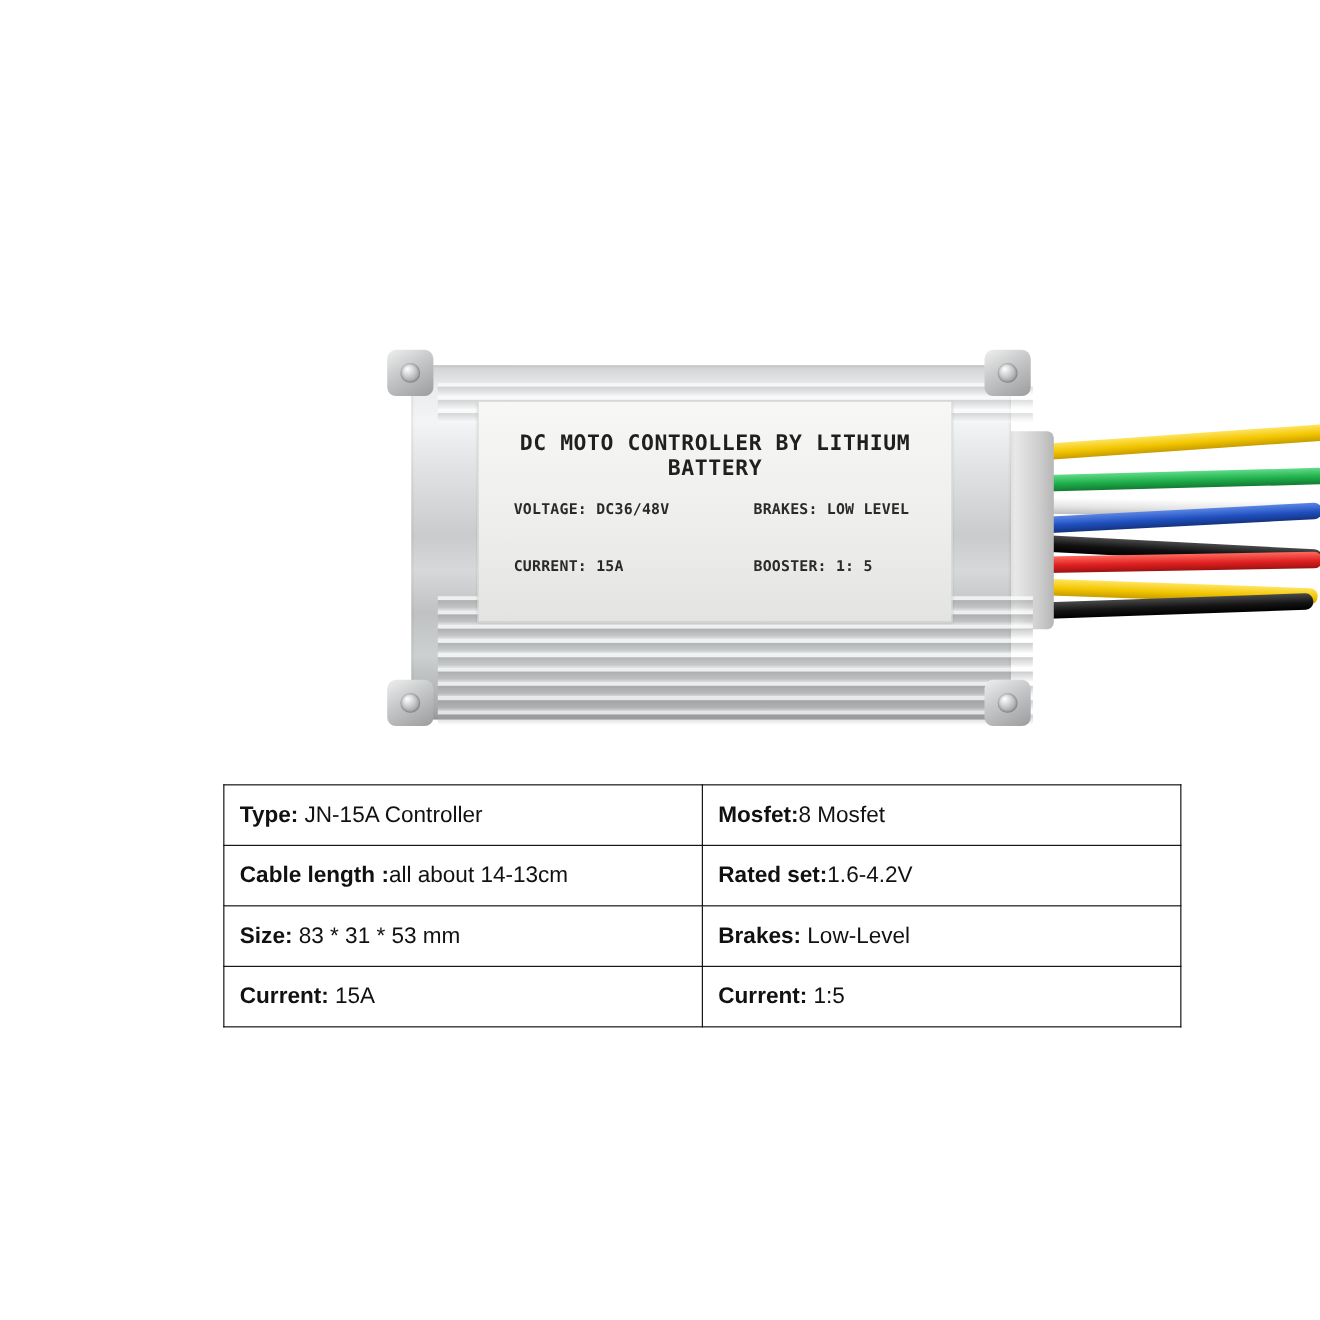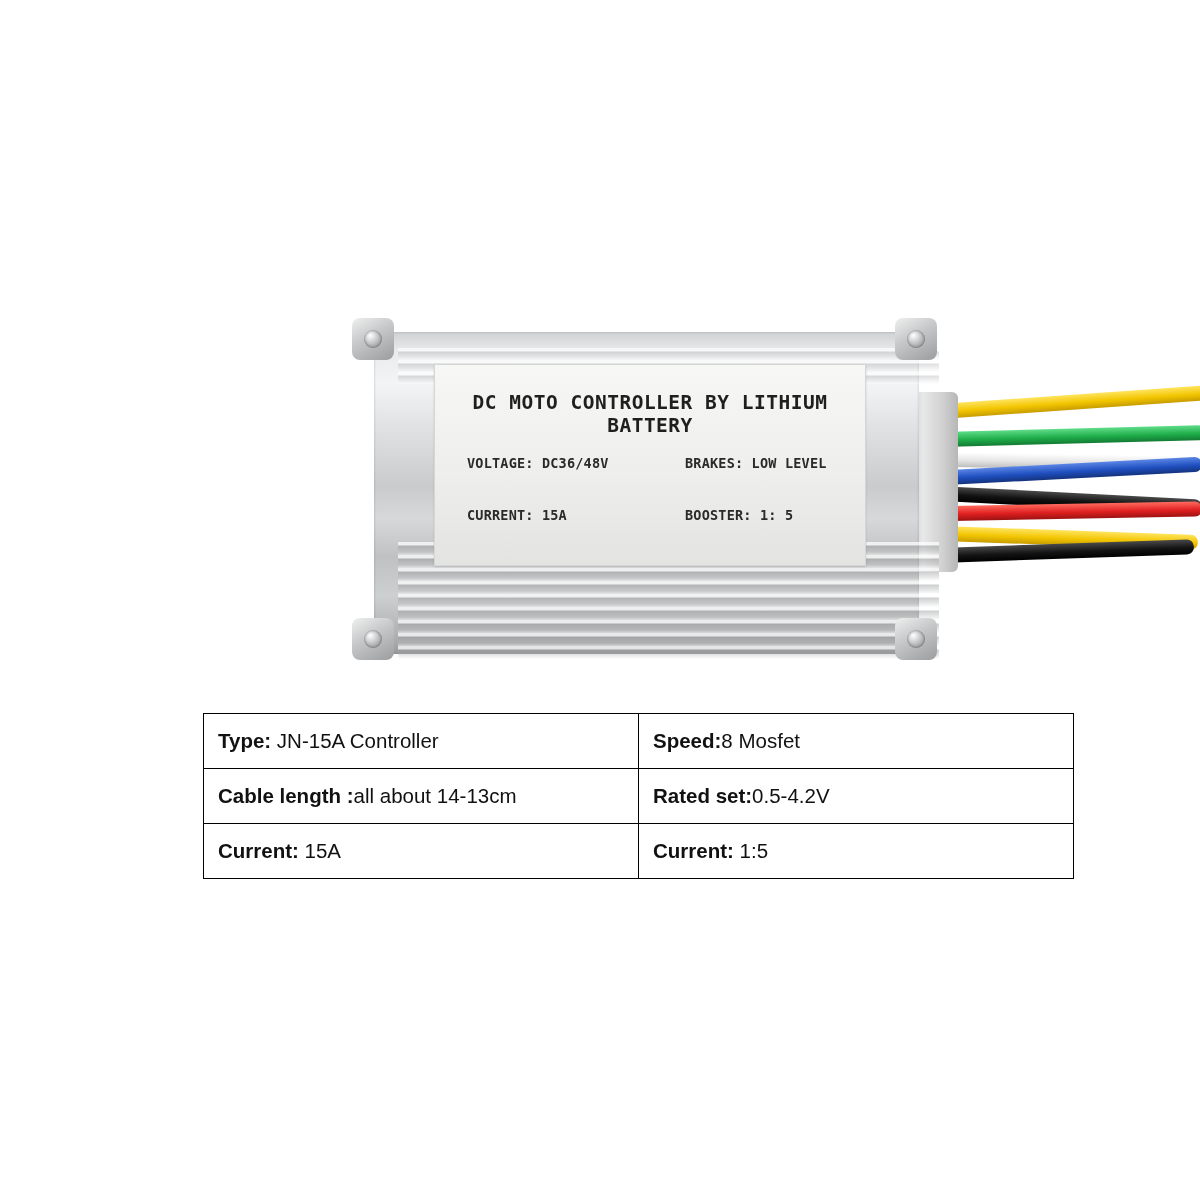--- a/index.html
+++ b/index.html
@@ -225,24 +225,28 @@
     <div class="mount-tab" id="tab-tr"></div>
     <div class="mount-tab" id="tab-bl"></div>
     <div class="mount-tab" id="tab-br"></div>
   </div>
 </div>
 
 <table id="spec-table">
   <tbody>
     <tr>
       <td class="col-left"><span class="spec-key">Type:</span><span class="spec-val"> JN-15A Controller</span></td>
-      <td class="col-right"><span class="spec-key">Speed:</span><span class="spec-val">8 Mosfet</span></td>
+      <td class="col-right"><span class="spec-key">Mosfet:</span><span class="spec-val">8 Mosfet</span></td>
     </tr>
     <tr>
       <td class="col-left"><span class="spec-key">Cable length :</span><span class="spec-val">all about 14-13cm</span></td>
-      <td class="col-right"><span class="spec-key">Rated set:</span><span class="spec-val">0.5-4.2V</span></td>
+      <td class="col-right"><span class="spec-key">Rated set:</span><span class="spec-val">1.6-4.2V</span></td>
+    </tr>
+    <tr>
+      <td class="col-left"><span class="spec-key">Size:</span><span class="spec-val"> 83 * 31 * 53 mm</span></td>
+      <td class="col-right"><span class="spec-key">Brakes:</span><span class="spec-val"> Low-Level</span></td>
     </tr>
     <tr>
       <td class="col-left"><span class="spec-key">Current:</span><span class="spec-val"> 15A</span></td>
       <td class="col-right"><span class="spec-key">Current:</span><span class="spec-val"> 1:5</span></td>
     </tr>
   </tbody>
 </table>
 
 </body></html>

